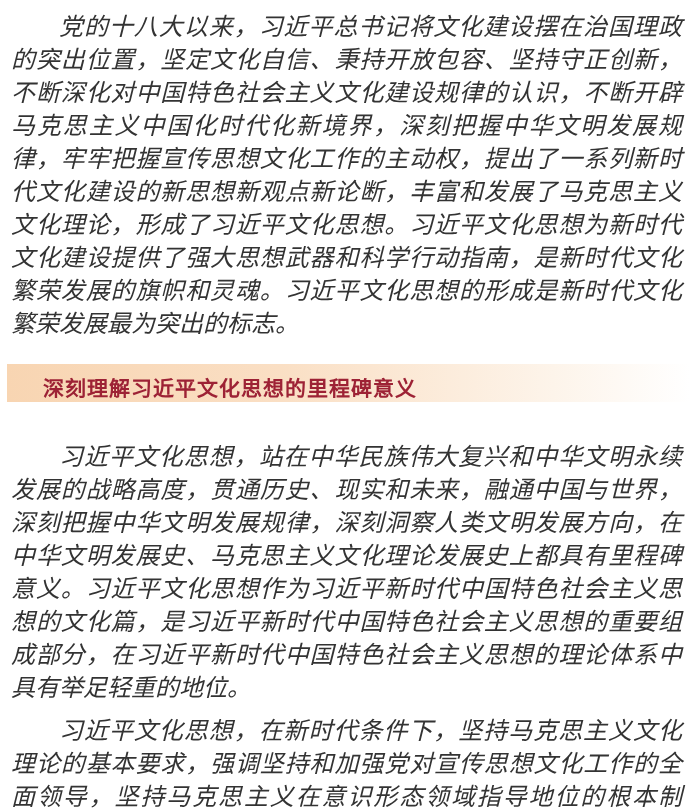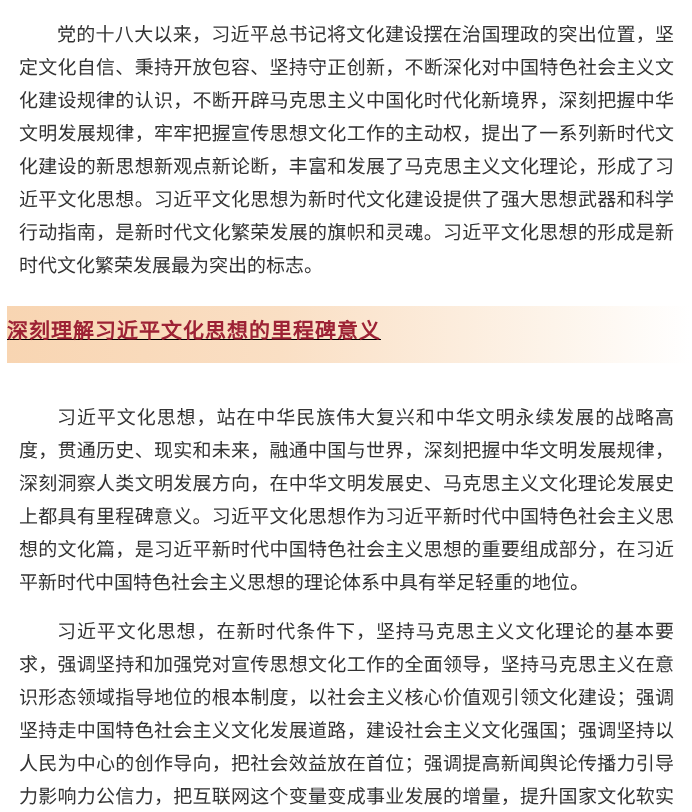--- a/index.html
+++ b/index.html
@@ -12,42 +12,43 @@
     height: 812px;
     overflow: hidden;
     font-family: "Liberation Sans", "DejaVu Sans", sans-serif;
   }
   .article {
     width: 692px;
     box-sizing: border-box;
     padding: 2px 2px 0 3px;
   }
   .para {
-    font-size: 19px;
+    font-size: 24px;
     line-height: 33px;
     color: #333333;
     text-align: justify;
     text-justify: inter-ideograph;
     text-indent: 2em;
-    margin: 16px;
+    margin: 8px;
     word-break: break-all;
+    font-style: italic;
   }
   .para + .para {
     margin-top: 10px;
   }
   #paragraph-2 {
     margin-top: 38px;
   }
   .section-header {
     margin: 24px 0 0 4px;
-    height: 57px;
+    height: 38px;
     line-height: 50px;
     background: linear-gradient(to right, #f8d5b2 0%, #fadfc4 40%, #fdf4ea 80%, #ffffff 100%);
+    padding-left: 36px;
     box-sizing: border-box;
-    text-decoration: underline;
   }
   .section-header .title {
     font-size: 21px;
     font-weight: bold;
     color: #9d2235;
     letter-spacing: 1px;
   }
 </style>
 </head>
 <body>

